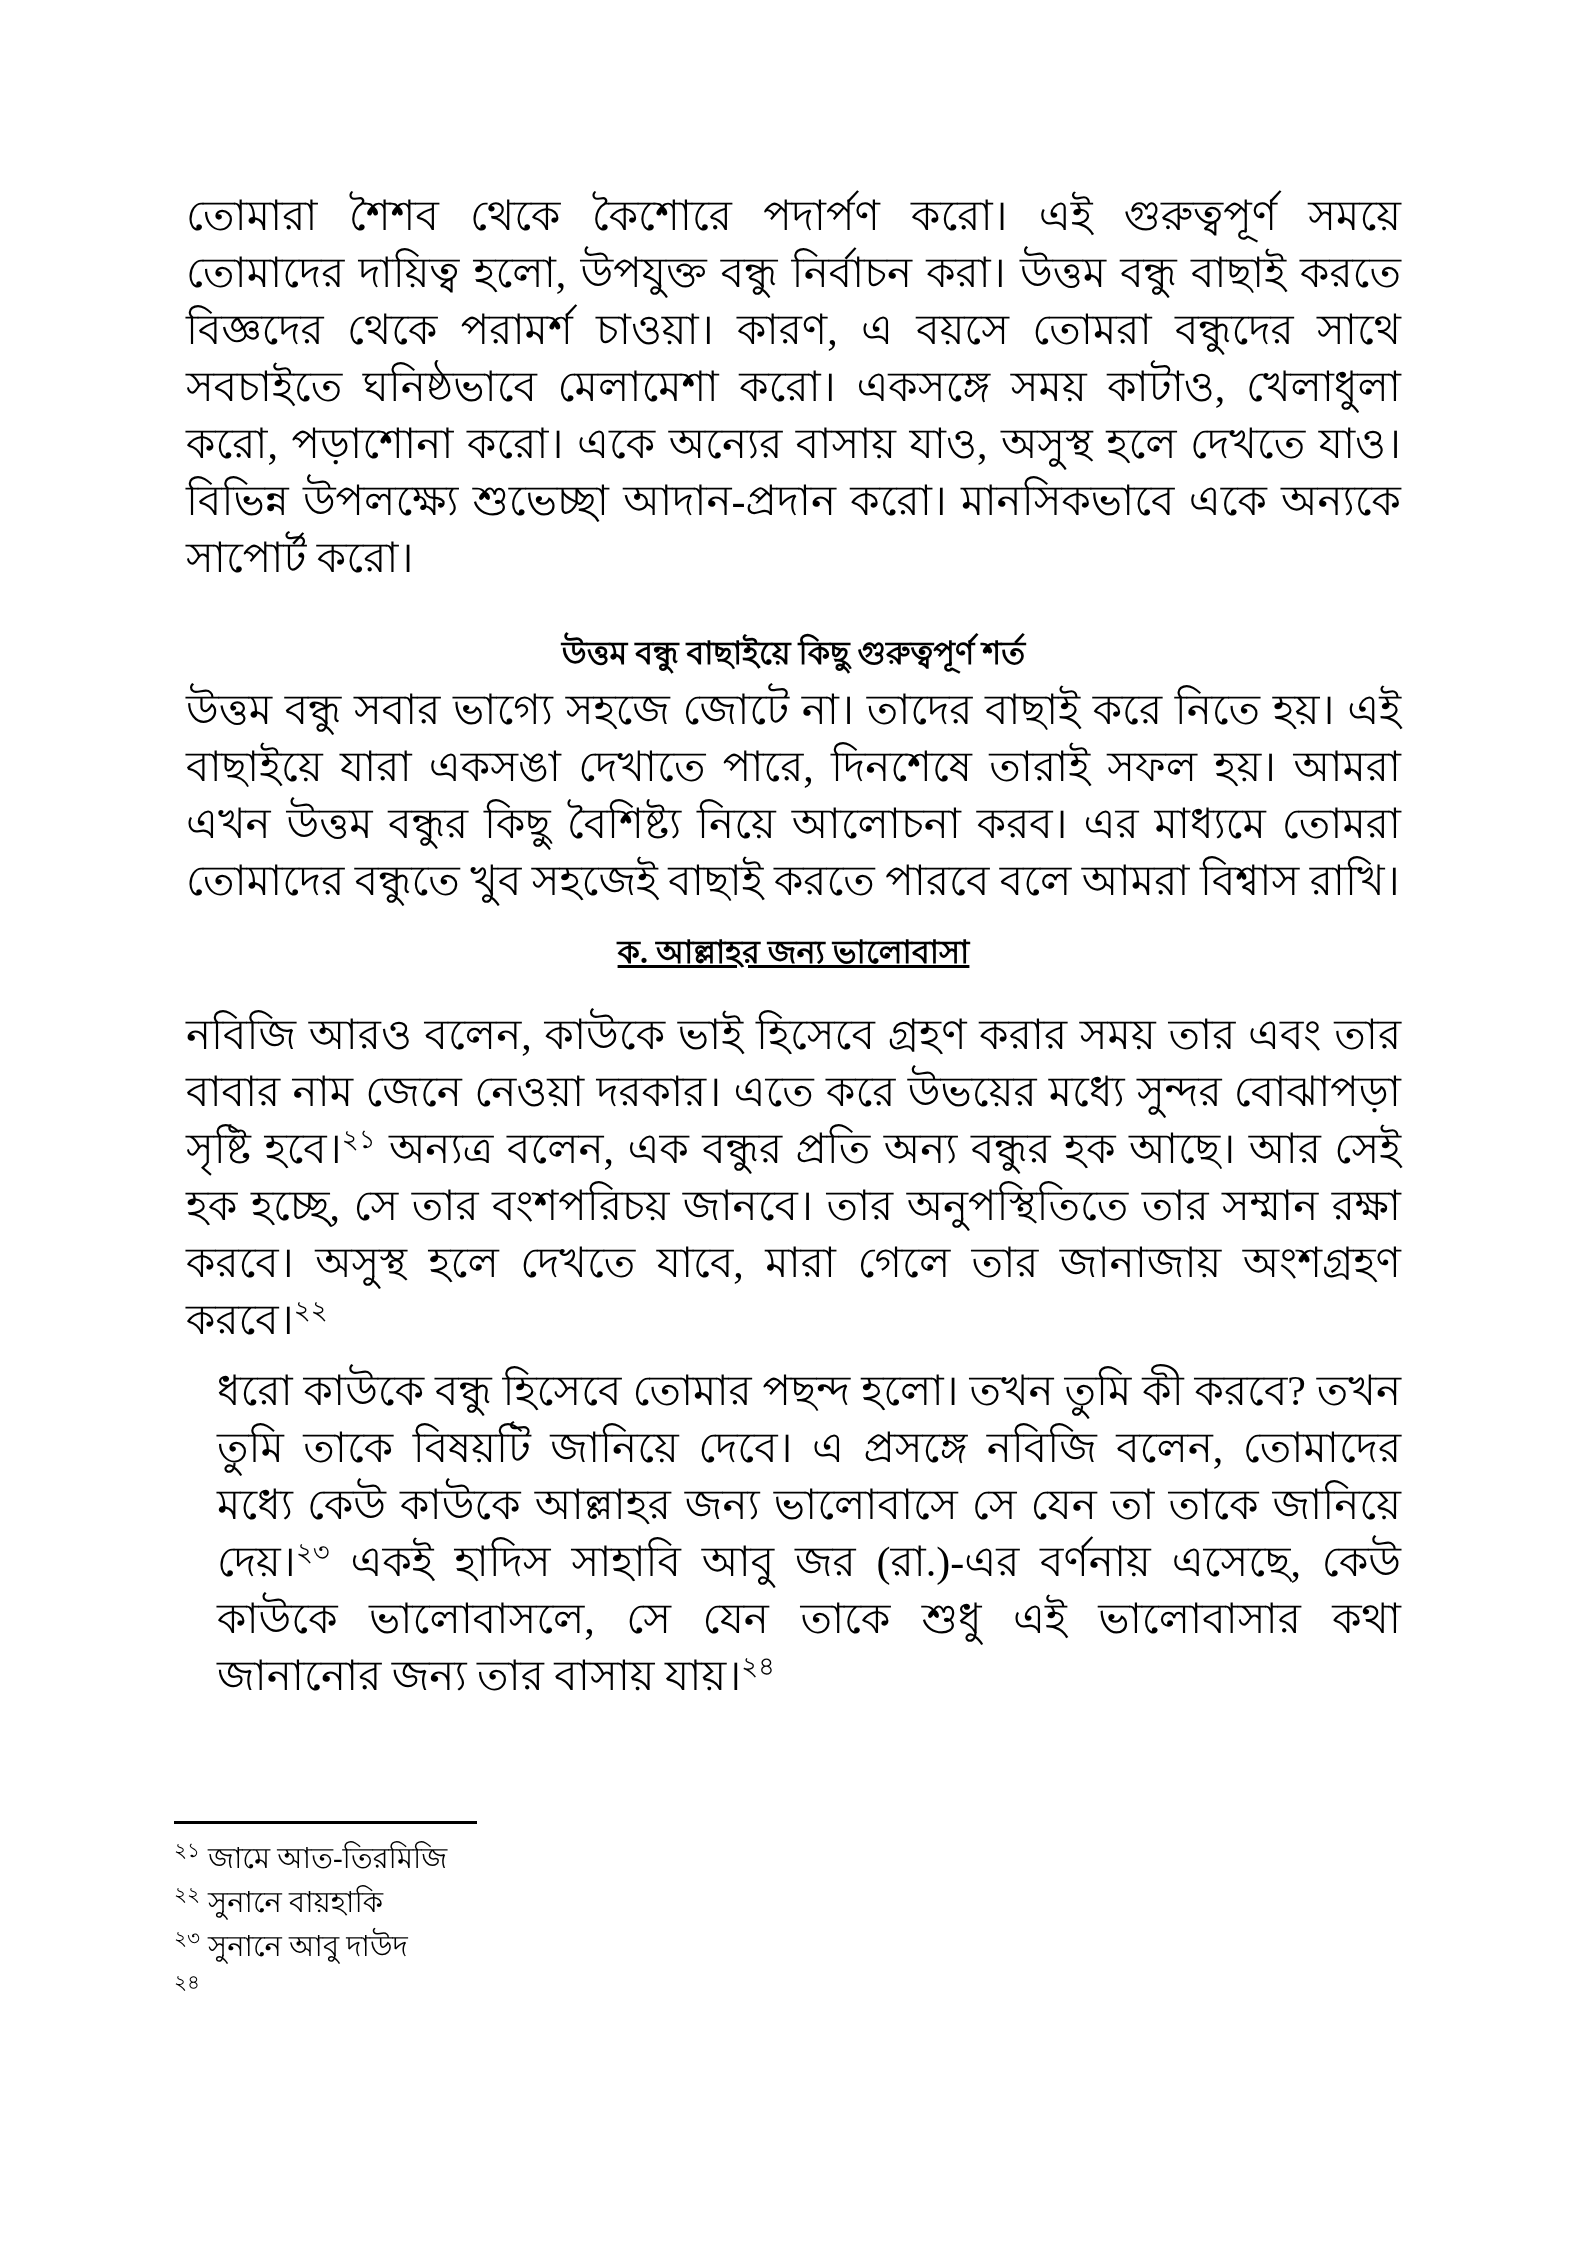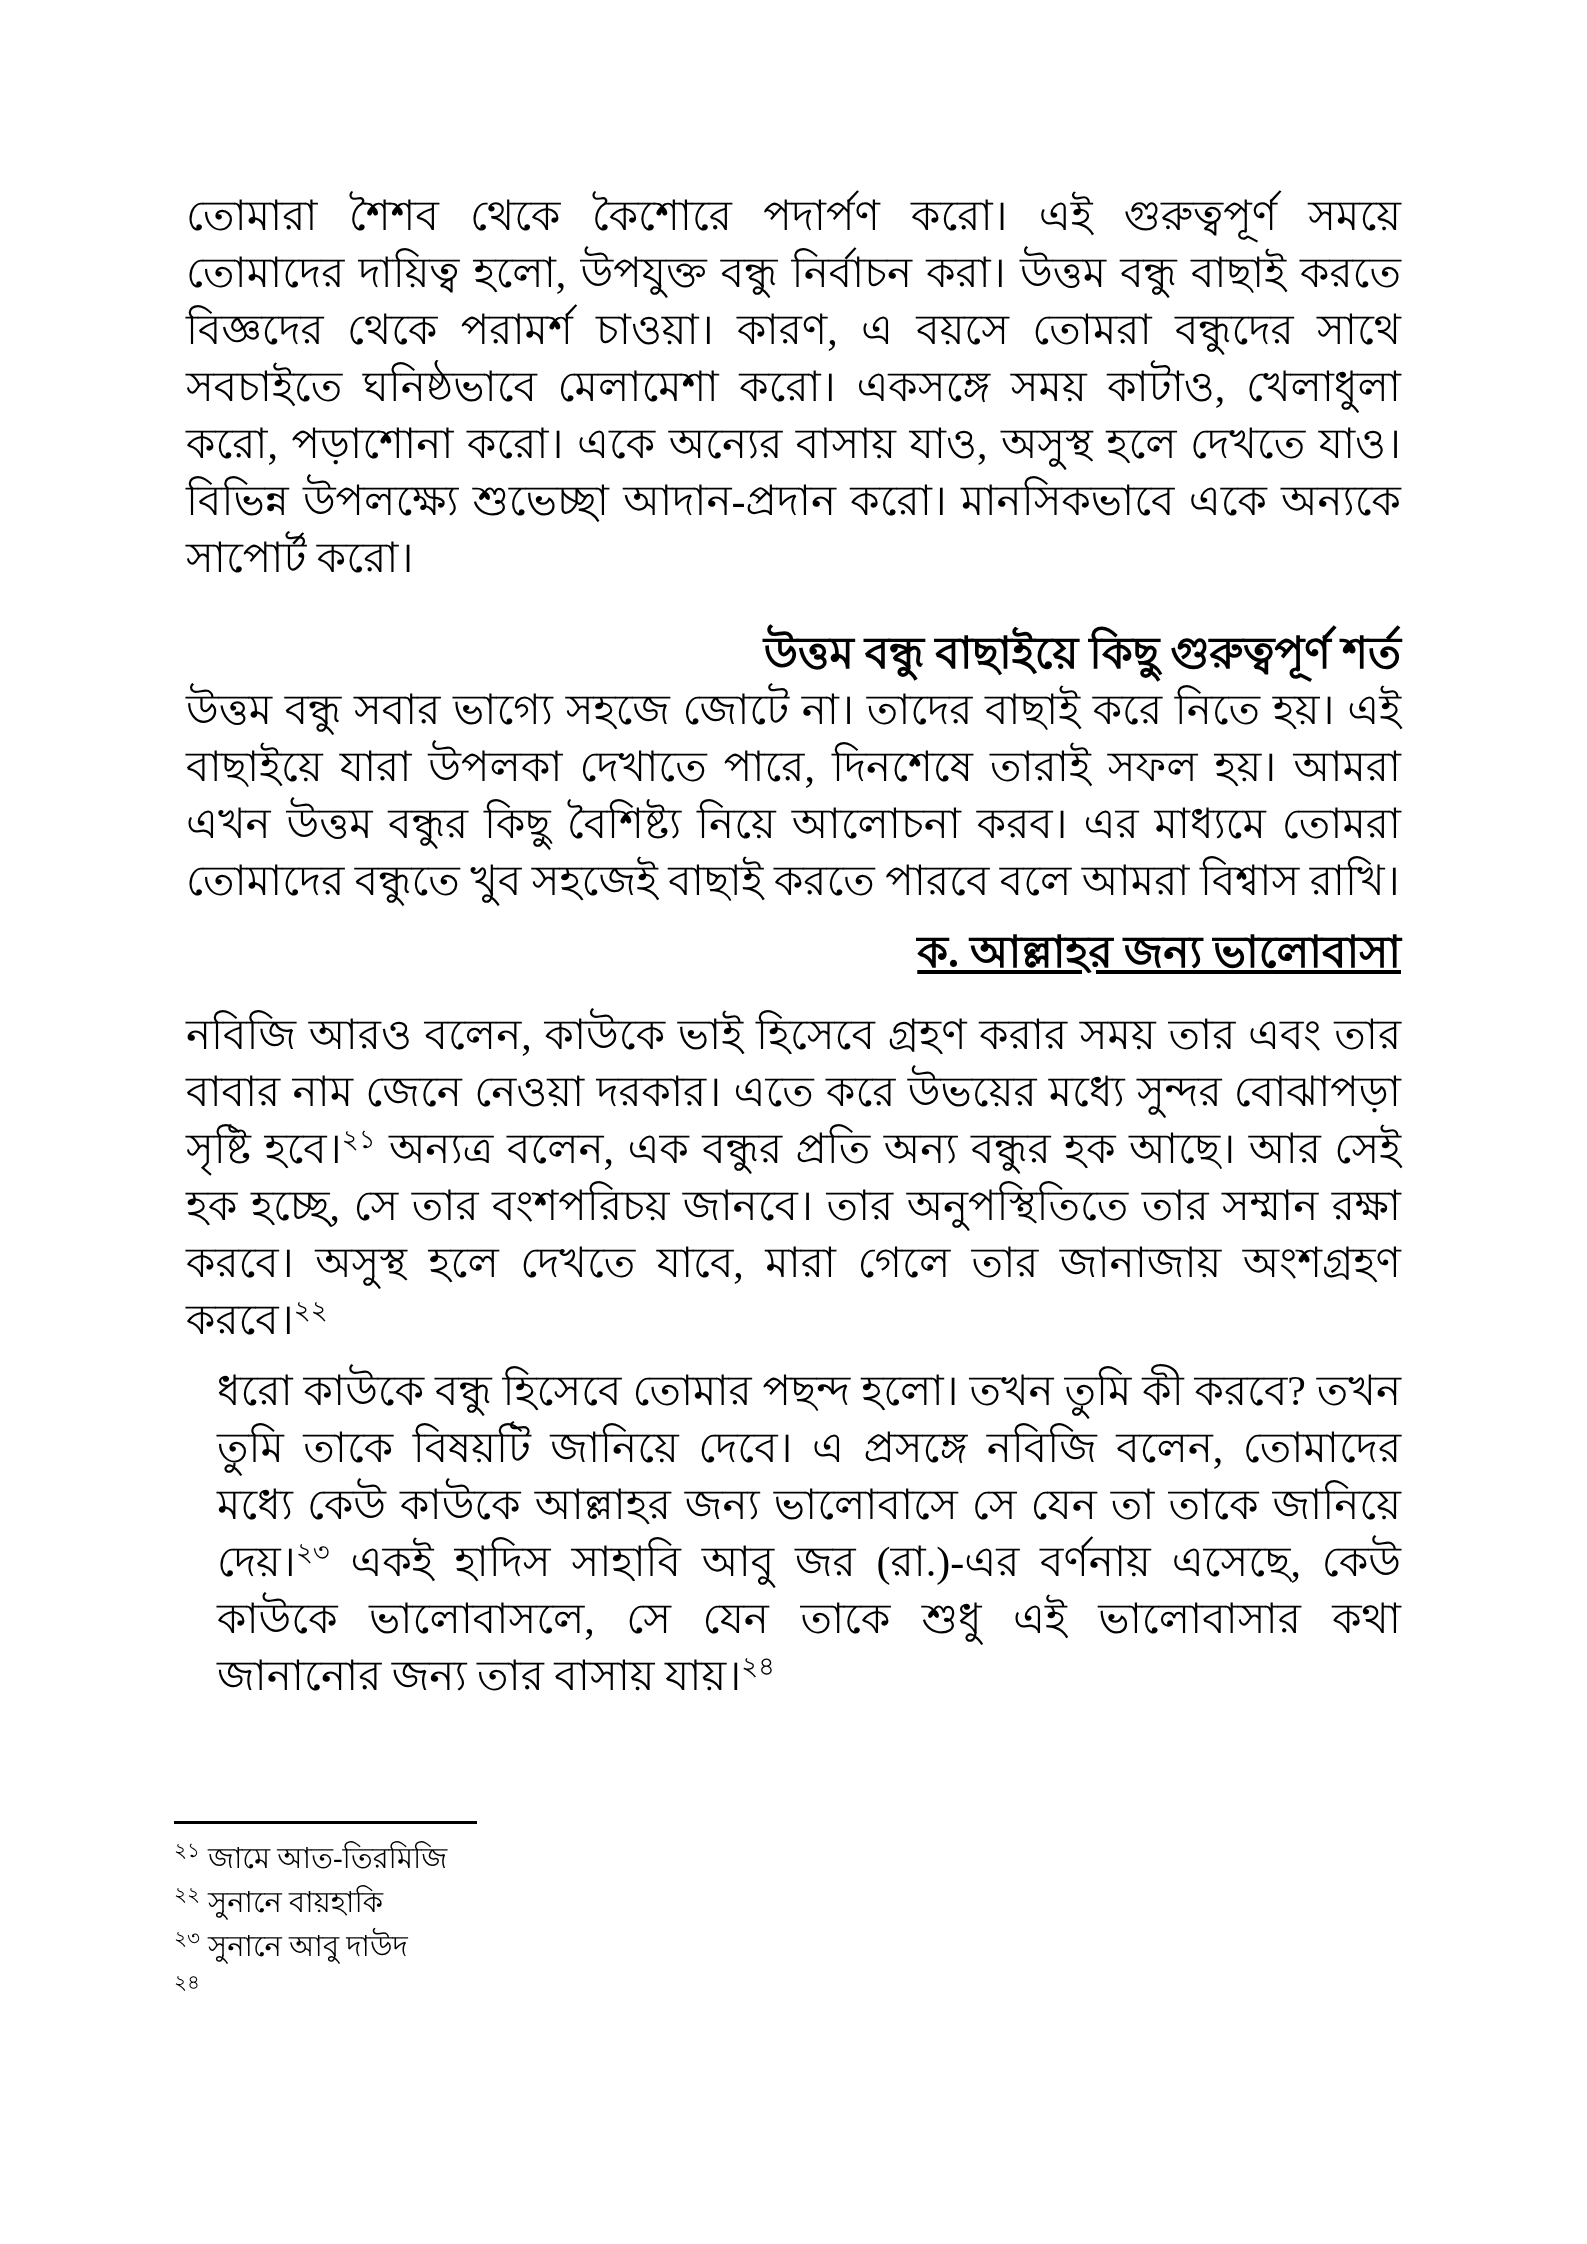--- a/index.html
+++ b/index.html
@@ -28,24 +28,24 @@
     box-sizing: border-box;
   }
   .body-para {
     font-size: 42px;
     line-height: 57px;
     text-align: justify;
     margin: 0 0 14px 0;
   }
   .body-para:last-of-type { margin-bottom: 0; margin-left: 31px; }
   .section-heading {
-    font-size: 44px;
+    font-size: 32px;
     line-height: 57px;
     font-weight: 700;
-    text-align: right;
+    text-align: center;
     margin: 0;
   }
   .heading-spaced { margin: 24px 0 0 0; }
   .heading-tight  { margin: 0 0 26px 0; text-decoration: underline; }
   .para-after-heading { margin-top: 0; }
   sup.fn-ref {
     font-size: 26px;
     line-height: 0;
     vertical-align: super;
   }
@@ -74,21 +74,21 @@
 </head>
 <body>
 
 <div class="page">
   <div class="content">
 
     <p class="body-para">তোমারা শৈশব থেকে কৈশোরে পদার্পণ করো। এই গুরুত্বপূর্ণ সময়ে তোমাদের দায়িত্ব হলো, উপযুক্ত বন্ধু নির্বাচন করা। উত্তম বন্ধু বাছাই করতে বিজ্ঞদের থেকে পরামর্শ চাওয়া। কারণ, এ বয়সে তোমরা বন্ধুদের সাথে সবচাইতে ঘনিষ্ঠভাবে মেলামেশা করো। একসঙ্গে সময় কাটাও, খেলাধুলা করো, পড়াশোনা করো। একে অন্যের বাসায় যাও, অসুস্থ হলে দেখতে যাও। বিভিন্ন উপলক্ষ্যে শুভেচ্ছা আদান-প্রদান করো। মানসিকভাবে একে অন্যকে সাপোর্ট করো।</p>
 
     <h2 class="section-heading heading-spaced">উত্তম বন্ধু বাছাইয়ে কিছু গুরুত্বপূর্ণ শর্ত</h2>
 
-    <p class="body-para para-after-heading">উত্তম বন্ধু সবার ভাগ্যে সহজে জোটে না। তাদের বাছাই করে নিতে হয়। এই বাছাইয়ে যারা উপলকা দেখাতে পারে, দিনশেষে তারাই সফল হয়। আমরা এখন উত্তম বন্ধুর কিছু বৈশিষ্ট্য নিয়ে আলোচনা করব। এর মাধ্যমে তোমরা তোমাদের বন্ধুতে খুব সহজেই বাছাই করতে পারবে বলে আমরা বিশ্বাস রাখি।</p>
+    <p class="body-para para-after-heading">উত্তম বন্ধু সবার ভাগ্যে সহজে জোটে না। তাদের বাছাই করে নিতে হয়। এই বাছাইয়ে যারা একসঙা দেখাতে পারে, দিনশেষে তারাই সফল হয়। আমরা এখন উত্তম বন্ধুর কিছু বৈশিষ্ট্য নিয়ে আলোচনা করব। এর মাধ্যমে তোমরা তোমাদের বন্ধুতে খুব সহজেই বাছাই করতে পারবে বলে আমরা বিশ্বাস রাখি।</p>
 
     <h2 class="section-heading heading-tight">ক. আল্লাহর জন্য ভালোবাসা</h2>
 
 
     <p class="body-para">
       <span>নবিজি আরও বলেন, কাউকে ভাই হিসেবে গ্রহণ করার সময় তার এবং তার বাবার নাম জেনে নেওয়া দরকার। এতে করে উভয়ের মধ্যে সুন্দর বোঝাপড়া সৃষ্টি হবে।</span><sup class="fn-ref">২১</sup><span> অন্যত্র বলেন, এক বন্ধুর প্রতি অন্য বন্ধুর হক আছে। আর সেই হক হচ্ছে, সে তার বংশপরিচয় জানবে। তার অনুপস্থিতিতে তার সম্মান রক্ষা করবে। অসুস্থ হলে দেখতে যাবে, মারা গেলে তার জানাজায় অংশগ্রহণ করবে।</span><sup class="fn-ref">২২</sup>
     </p>
 
     <p class="body-para">
       <span>ধরো কাউকে বন্ধু হিসেবে তোমার পছন্দ হলো। তখন তুমি কী করবে? তখন তুমি তাকে বিষয়টি জানিয়ে দেবে। এ প্রসঙ্গে নবিজি বলেন, তোমাদের মধ্যে কেউ কাউকে আল্লাহর জন্য ভালোবাসে সে যেন তা তাকে জানিয়ে দেয়।</span><sup class="fn-ref">২৩</sup><span> একই হাদিস সাহাবি আবু জর (রা.)-এর বর্ণনায় এসেছে, কেউ কাউকে ভালোবাসলে, সে যেন তাকে শুধু এই ভালোবাসার কথা জানানোর জন্য তার বাসায় যায়।</span><sup class="fn-ref">২৪</sup>

